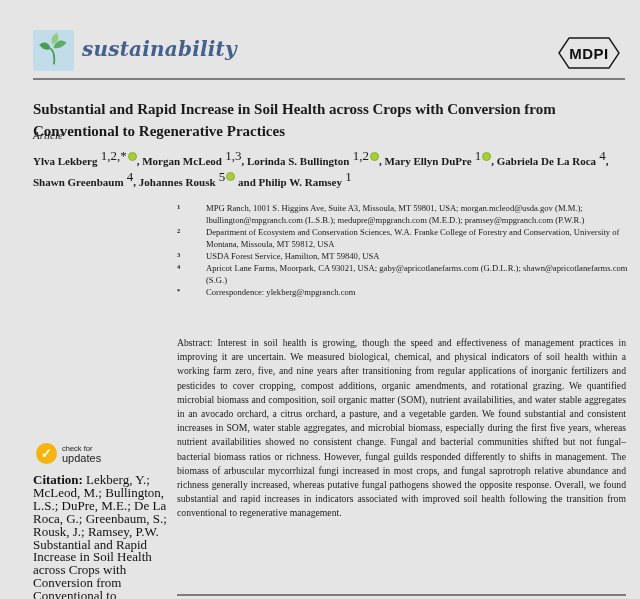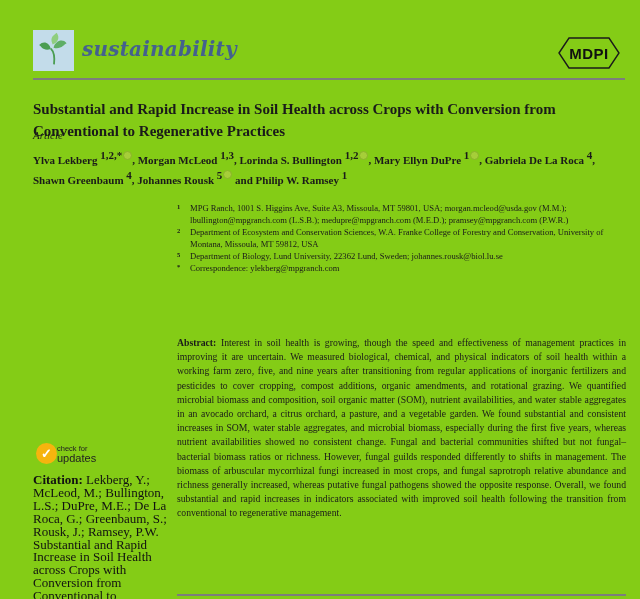--- a/index.html
+++ b/index.html
@@ -1,45 +1,45 @@
 <!DOCTYPE html>
 <html style="--brand-color: #44618e; --logo-bg: #c3dcea; --orcid-color: #a6ce39; --badge-yellow: #f6b40e; --leaf-dark: #4a9d52; --leaf-light: #8fce7f; --leaf-mid: #5fae66;"><head>
 <meta charset="utf-8">
 <style>
   html,body{margin:0;padding:0;background:#ffffff;}
   .page{
-    position:relative;width:640px;height:599px;background:#84cc16;overflow:hidden;
+    position:relative;width:640px;height:599px;background:#e5e5e5;overflow:hidden;
     font-family:"Liberation Serif",serif;color:#1a1a1a;
   }
   
   .logo-box{position:absolute;left:33px;top:30px;width:41px;height:41px;background:var(--logo-bg,#c3dcea);display:flex;align-items:center;justify-content:center;}
   .brand{position:absolute;left:82px;top:37px;font-family:"DejaVu Serif",serif;font-style:italic;font-weight:bold;font-size:20px;color:var(--brand-color,#44618e);letter-spacing:.2px;}
   .mdpi{position:absolute;left:552px;top:33px;width:74px;height:40px;}
   .mdpi svg{position:absolute;left:0;top:0;}
   .mdpi .word{position:absolute;left:0;top:0;width:74px;height:40px;display:flex;align-items:center;justify-content:center;font-family:"Liberation Sans",sans-serif;font-weight:bold;font-size:15px;letter-spacing:.5px;color:#111;}
   .header-rule{position:absolute;left:33px;top:78px;width:592px;height:2px;background:#7d7d7d;}
   
   .article-label{position:absolute;left:33px;top:86px;font-style:italic;font-size:11px;margin-top:43px;}
   .title{position:absolute;left:33px;top:99px;width:592px;font-weight:bold;font-size:15px;line-height:21.5px;}
   .authors{position:absolute;left:33px;top:148px;width:592px;font-weight:bold;font-size:11px;line-height:15px;}
-  .authors sup{font-size:11px;font-weight:bold;}
+  .authors sup{font-size:13px;font-weight:normal;}
   .orcid{display:inline-block;width:7px;height:7px;border-radius:50%;background:var(--orcid-color,#a6ce39);position:relative;top:-4px;margin-left:1px;border:.5px solid #8ab32a;}
   
   .affils{position:absolute;left:177px;top:202px;width:452px;font-size:8.6px;line-height:12px;}
-  .affil-row{display:flex;}
+  .affil-row{display:flex;gap:16px;}
   .affil-marker{width:13px;flex:0 0 13px;font-size:6.5px;position:relative;top:-1px;font-weight:bold;}
   .affil-text{flex:1;}
   .abstract{position:absolute;left:177px;top:336px;width:449px;font-size:9.7px;line-height:14.2px;text-align:justify;}
-  .abstract b,.keywords b{font-weight:bold;}
+  .abstract b,.keywords b{font-weight:normal;}
   .keywords{position:absolute;left:177px;top:544px;width:449px;font-size:9.7px;line-height:14.2px;text-align:justify;}
   .bottom-rule{position:absolute;left:177px;top:594px;width:449px;height:1.5px;background:#7d7d7d;}
   
   .check-badge{position:absolute;left:36px;top:443px;display:flex;align-items:center;cursor:pointer;}
   .check-circle{width:21px;height:21px;border-radius:50%;background:var(--badge-yellow,#f6b40e);color:#fff;display:flex;align-items:center;justify-content:center;font-size:13px;font-weight:bold;font-family:"Liberation Sans",sans-serif;}
-  .check-text{font-family:"Liberation Sans",sans-serif;font-size:7.5px;line-height:8.5px;color:#222;}
+  .check-text{margin-left:5px;font-family:"Liberation Sans",sans-serif;font-size:7.5px;line-height:8.5px;color:#222;}
   .check-text .l2{font-weight:normal;font-size:11px;}
   .citation{position:absolute;left:33px;top:474px;width:136px;font-size:13px;line-height:12.9px;color:#111;}
   .citation .lbl{font-weight:bold;}
   .citation .jrnl{font-style:italic;}
   .citation .yr{font-weight:bold;}
   .citation .vol{font-style:italic;}
 </style>
 </head>
 <body>
 
@@ -71,22 +71,26 @@
   <div class="affils">
       <div class="affil-row">
         <span class="affil-marker">1</span>
         <span class="affil-text">MPG Ranch, 1001 S. Higgins Ave, Suite A3, Missoula, MT 59801, USA; morgan.mcleod@usda.gov (M.M.); lbullington@mpgranch.com (L.S.B.); medupre@mpgranch.com (M.E.D.); pramsey@mpgranch.com (P.W.R.)</span>
       </div>
       <div class="affil-row">
         <span class="affil-marker">2</span>
         <span class="affil-text">Department of Ecosystem and Conservation Sciences, W.A. Franke College of Forestry and Conservation, University of Montana, Missoula, MT 59812, USA</span>
       </div>
       <div class="affil-row">
-        <span class="affil-marker">5</span>
-        <span class="affil-text">Department of Biology, Lund University, 22362 Lund, Sweden; johannes.rousk@biol.lu.se</span>
+        <span class="affil-marker">3</span>
+        <span class="affil-text">USDA Forest Service, Hamilton, MT 59840, USA</span>
+      </div>
+      <div class="affil-row">
+        <span class="affil-marker">4</span>
+        <span class="affil-text">Apricot Lane Farms, Moorpark, CA 93021, USA; gaby@apricotlanefarms.com (G.D.L.R.); shawn@apricotlanefarms.com (S.G.)</span>
       </div>
       <div class="affil-row">
         <span class="affil-marker">*</span>
         <span class="affil-text">Correspondence: ylekberg@mpgranch.com</span>
       </div>
     </div>
 
   <div class="abstract">
     <b>Abstract:</b><span> Interest in soil health is growing, though the speed and effectiveness of management practices in improving it are uncertain. We measured biological, chemical, and physical indicators of soil health within a working farm zero, five, and nine years after transitioning from regular applications of inorganic fertilizers and pesticides to cover cropping, compost additions, organic amendments, and rotational grazing. We quantified microbial biomass and composition, soil organic matter (SOM), nutrient availabilities, and water stable aggregates in an avocado orchard, a citrus orchard, a pasture, and a vegetable garden. We found substantial and consistent increases in SOM, water stable aggregates, and microbial biomass, especially during the first five years, whereas nutrient availabilities showed no consistent change. Fungal and bacterial communities shifted but not fungal–bacterial biomass ratios or richness. However, fungal guilds responded differently to shifts in management. The biomass of arbuscular mycorrhizal fungi increased in most crops, and fungal saprotroph relative abundance and richness generally increased, whereas putative fungal pathogens showed the opposite response. Overall, we found substantial and rapid increases in indicators associated with improved soil health following the transition from conventional to regenerative management.</span>
   </div>

